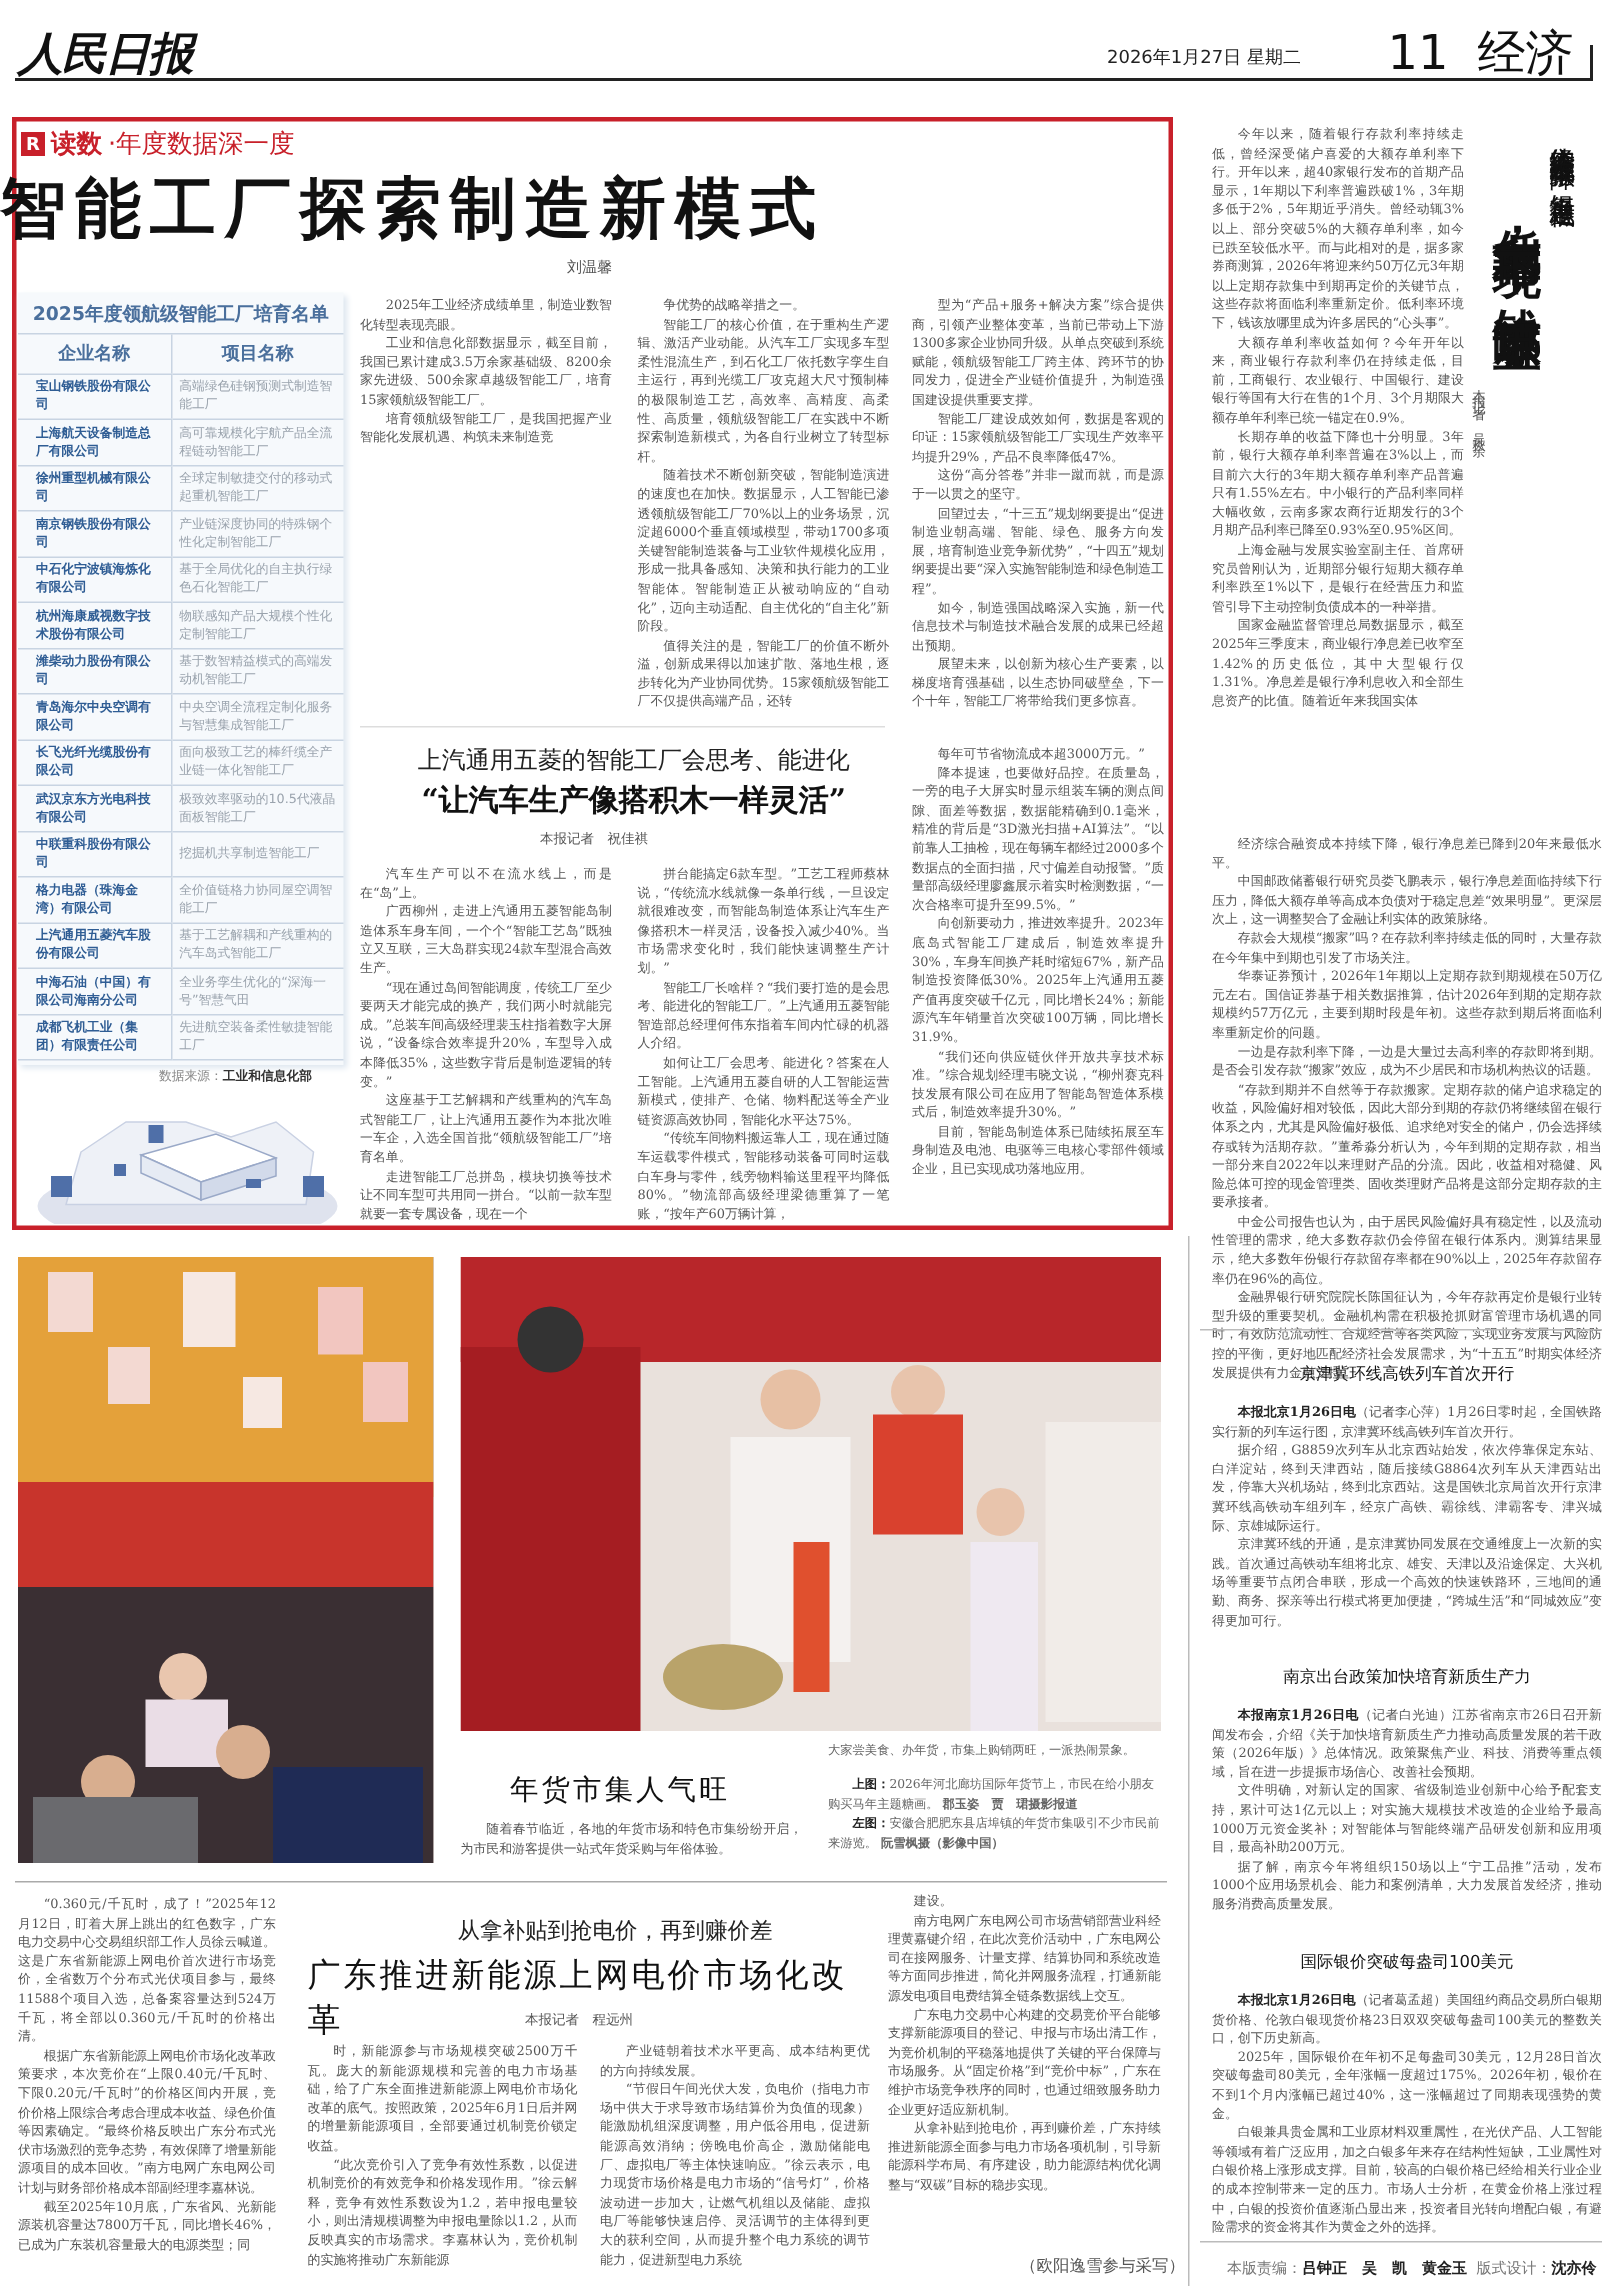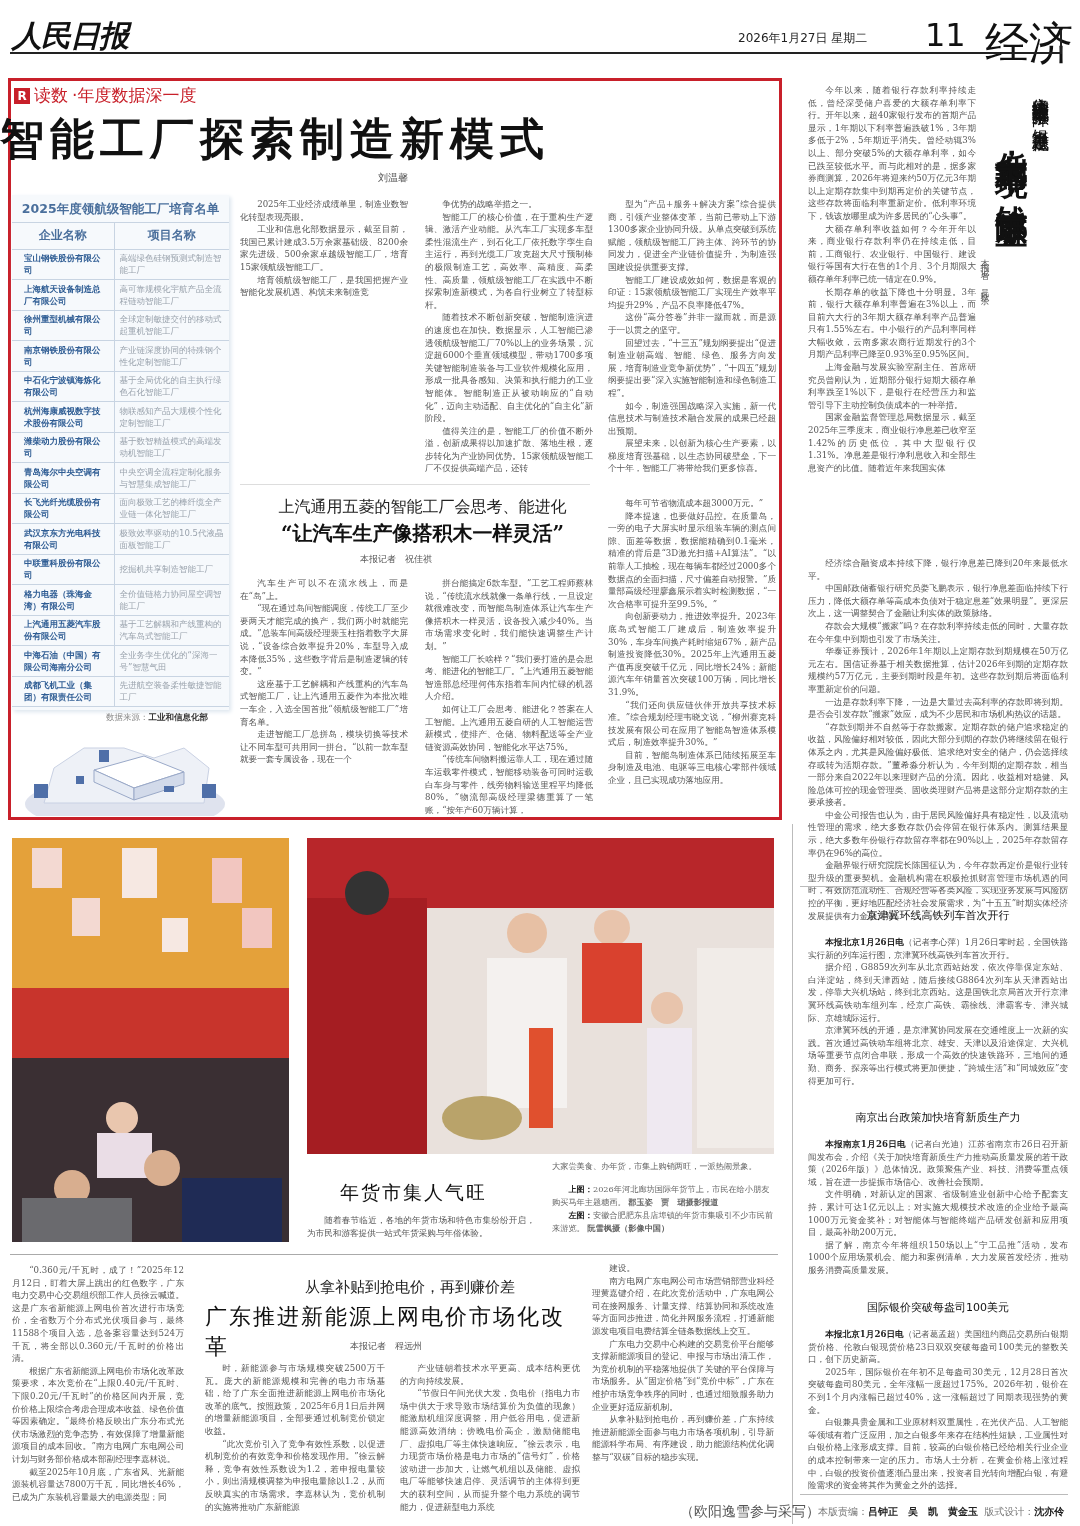--- a/index.html
+++ b/index.html
@@ -4,26 +4,26 @@
 <style>
   * { box-sizing: border-box; margin: 0; padding: 0; }
   html, body { width: 1080px; height: 1526px; background: #fff; overflow: hidden; }
   body { position: relative; font-family: "DejaVu Serif", serif; color: #333; }
   .abs { position: absolute; }
   .masthead-logo { left: 12px; top: 16px; font-family: "DejaVu Serif", serif; font-size: 30px; font-style: italic; font-weight: bold; color: #111; letter-spacing: -1px; }
   .masthead-rule { left: 10px; top: 52px; width: 1052px; height: 2px; background: #222; }
   .masthead-rule-end { left: 1060px; top: 30px; width: 2px; height: 24px; background: #222; border-radius: 0 0 4px 0; }
   .masthead-date { left: 738px; top: 30px; font-family: "DejaVu Sans", sans-serif; font-size: 12px; color: #222; }
   .masthead-page { left: 925px; top: 16px; font-family: "DejaVu Sans", sans-serif; font-size: 32px; color: #111; }
-  .masthead-section { left: 985px; top: 14px; font-family: "DejaVu Sans", sans-serif; font-size: 44px; color: #111; }
+  .masthead-section { left: 985px; top: 14px; font-family: "DejaVu Sans", sans-serif; font-size: 32px; color: #111; }
 
   .feature-box { left: 8px; top: 78px; width: 774px; height: 742px; border: 3px solid #c8202a; }
   .kicker { left: 14px; top: 84px; font-family: "DejaVu Sans", sans-serif; font-size: 17px; color: #c8202a; display:flex; align-items:center; gap:4px;}
   .kicker .r-badge { display:inline-block; width:16px; height:16px; background:#c8202a; color:#fff; font-size:12px; font-weight:bold; text-align:center; line-height:16px; }
-  .kicker .kicker-strong { font-weight: normal; }
+  .kicker .kicker-strong { font-weight: bold; }
   .headline-main { left: 0; top: 110px; width: 780px; text-align: left; font-family: "DejaVu Sans", sans-serif; font-size: 44px; font-weight: bold; color: #111; letter-spacing: 6px; }
   .byline-top { left: 378px; top: 171px; font-size: 10px; color: #555; }
 
   .table-panel { left: 12px; top: 195px; width: 217px; height: 515px; background: #f6f9fc; box-shadow: 2px 2px 4px #dde6ef; }
   .table-title { text-align:center; font-family: "DejaVu Sans", sans-serif; font-size: 12.5px; font-weight: bold; color: #4a6f9c; padding: 6px 0 4px; border-bottom: 1px solid #c8d4e2; }
   table.factories { width: 100%; border-collapse: collapse; font-family: "DejaVu Sans", sans-serif; }
   table.factories th { font-size: 12px; color: #4a6f9c; height: 26px; border-bottom: 1px solid #c8d4e2; font-weight: bold; }
   table.factories th + th, table.factories td + td { border-left: 1px solid #c8d4e2; }
   table.factories td { font-size: 8.5px; line-height: 12px; height: 30.5px; padding: 2px 5px; border-bottom: 1px solid #c8d4e2; vertical-align: middle; }
   table.factories td.company { color: #2f5d94; font-weight: bold; width: 102px; padding-left: 12px; }
@@ -65,21 +65,21 @@
   .photo-caption .lead { font-weight: bold; color: #222; }
 
   .rule-bottom { left: 10px; top: 1254px; width: 768px; height: 1px; background: #aaa; }
   .gd-col-1 { left: 12px; top: 1264px; width: 172px; }
   .gd-col-2 { left: 205px; top: 1362px; width: 180px; }
   .gd-col-3 { left: 400px; top: 1362px; width: 180px; }
   .gd-col-4 { left: 592px; top: 1262px; width: 182px; }
   .gd-kicker { left: 240px; top: 1278px; width: 340px; text-align:center; font-family: "DejaVu Sans", sans-serif; font-size: 15px; color: #222; }
   .gd-headline { left: 205px; top: 1302px; width: 380px; font-family: "DejaVu Sans", sans-serif; font-size: 22px; color: #111; letter-spacing: 2px; }
   .gd-byline { left: 350px; top: 1340px; font-size: 9px; color: #555; }
-  .gd-credit { left: 680px; top: 1503px; font-size: 14px; color: #555; }
+  .gd-credit { left: 680px; top: 1503px; font-size: 11px; color: #555; }
 
   .rule-footer { left: 800px; top: 1494px; width: 268px; height: 1px; background: #bbb; }
   .footer-credit { left: 818px; top: 1505px; font-family: "DejaVu Sans", sans-serif; font-size: 10px; color: #777; }
   .footer-credit b { color: #222; }
   .vert-rule { left: 792px; top: 824px; width: 1px; height: 700px; background: #bbb; }
 </style>
 </head>
 <body>
 
 <div class="abs masthead-logo">人民日报</div>
@@ -204,20 +204,21 @@
     <p>如今，制造强国战略深入实施，新一代信息技术与制造技术融合发展的成果已经超出预期。</p>
     <p>展望未来，以创新为核心生产要素，以梯度培育强基础，以生态协同破壁垒，下一个十年，智能工厂将带给我们更多惊喜。</p>
   </div>
 
 <div class="abs divider-h1"></div>
 <div class="abs sub-headline-1">上汽通用五菱的智能工厂会思考、能进化</div>
 <div class="abs sub-headline-2">“让汽车生产像搭积木一样灵活”</div>
 <div class="abs byline-2">本报记者　祝佳祺</div>
 <div class="abs col sgmw-col-1" id="sgmw-col-0">
     <p>汽车生产可以不在流水线上，而是在“岛”上。</p>
+    <p>广西柳州，走进上汽通用五菱智能岛制造体系车身车间，一个个“智能工艺岛”既独立又互联，三大岛群实现24款车型混合高效生产。</p>
     <p>“现在通过岛间智能调度，传统工厂至少要两天才能完成的换产，我们两小时就能完成。”总装车间高级经理裴玉柱指着数字大屏说，“设备综合效率提升20%，车型导入成本降低35%，这些数字背后是制造逻辑的转变。”</p>
     <p>这座基于工艺解耦和产线重构的汽车岛式智能工厂，让上汽通用五菱作为本批次唯一车企，入选全国首批“领航级智能工厂”培育名单。</p>
     <p>走进智能工厂总拼岛，模块切换等技术让不同车型可共用同一拼台。“以前一款车型就要一套专属设备，现在一个</p>
   </div>
 <div class="abs col sgmw-col-2" id="sgmw-col-1">
     <p>拼台能搞定6款车型。”工艺工程师蔡林说，“传统流水线就像一条单行线，一旦设定就很难改变，而智能岛制造体系让汽车生产像搭积木一样灵活，设备投入减少40%。当市场需求变化时，我们能快速调整生产计划。”</p>
     <p>智能工厂长啥样？“我们要打造的是会思考、能进化的智能工厂。”上汽通用五菱智能智造部总经理何伟东指着车间内忙碌的机器人介绍。</p>
     <p>如何让工厂会思考、能进化？答案在人工智能。上汽通用五菱自研的人工智能运营新模式，使排产、仓储、物料配送等全产业链资源高效协同，智能化水平达75%。</p>
     <p>“传统车间物料搬运靠人工，现在通过随车运载零件模式，智能移动装备可同时运载白车身与零件，线旁物料输送里程平均降低80%。”物流部高级经理梁德重算了一笔账，“按年产60万辆计算，</p>
   </div>

